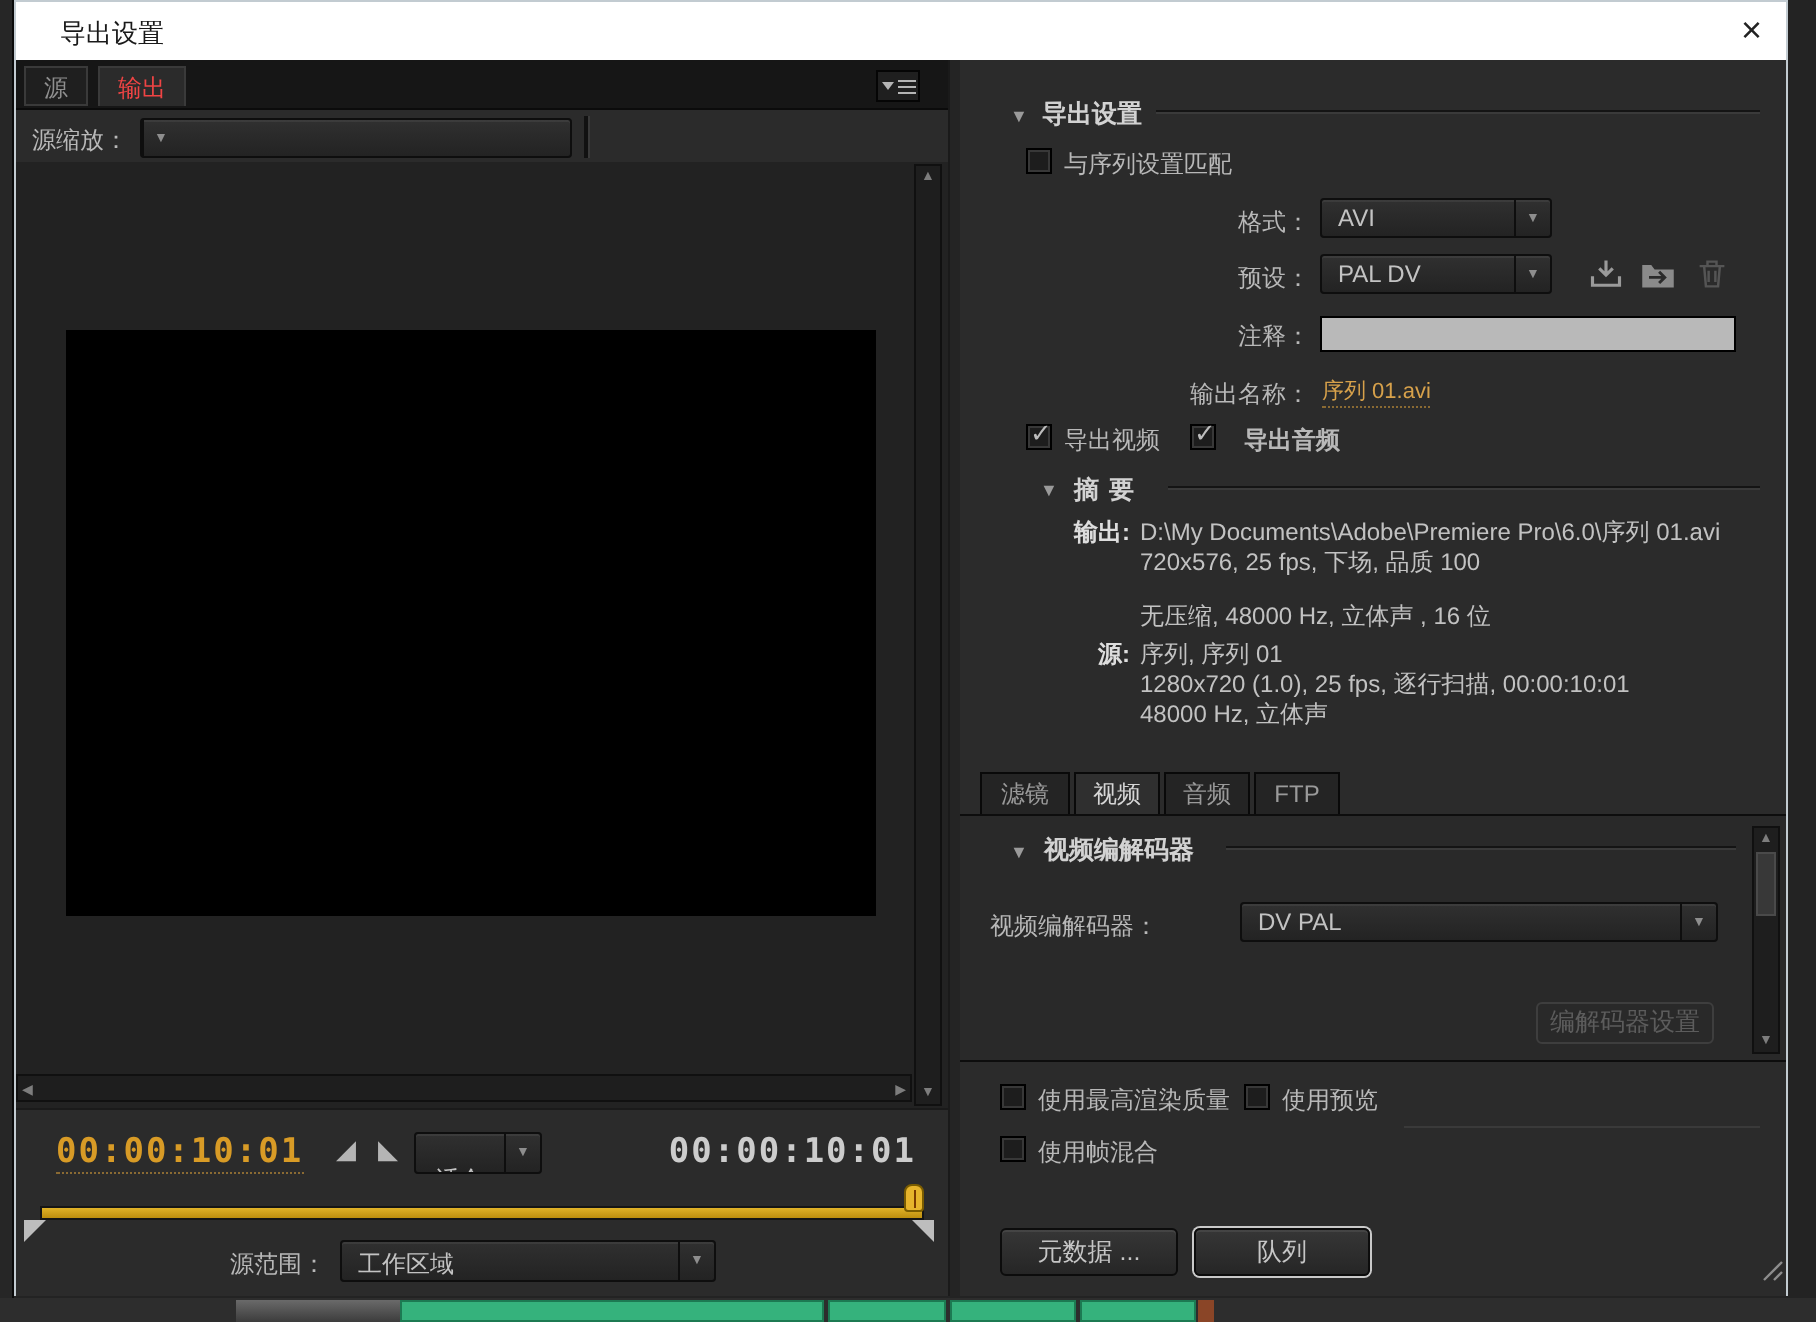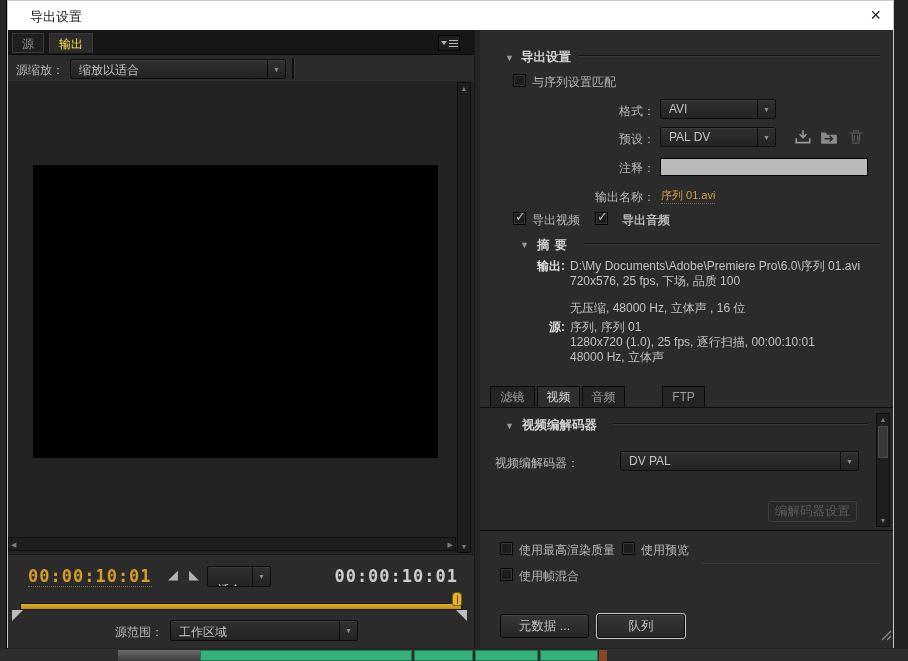--- a/index.html
+++ b/index.html
@@ -18,40 +18,40 @@
   
   .dialog { position:absolute; left:7px; top:0; width:887px; height:648px; background:#2b2b2b; border:1px solid #c2cbd1; }
   .titlebar { position:absolute; left:0; top:0; width:100%; height:29px; background:#ffffff; color:#1a1a1a; }
   .titlebar .title { position:absolute; left:22px; top:7px; font-size:13px; }
   .close-btn { position:absolute; right:12px; top:3px; font-size:18px; color:#222; cursor:default; line-height:22px; }
   .dlg-body { position:absolute; left:0; top:29px; width:885px; height:618px; background:#2b2b2b; }
   .pane-divider { position:absolute; left:466px; top:0; width:6px; height:618px; background:#242424; border-left:1px solid #1a1a1a; }
 
   
   .lbl { color:#b8b8b8; font-size:12px; white-space:nowrap; }
-  .dim { color:#5c5c5c;margin-left:35px; }
+  .dim { color:#5c5c5c; }
   .dd { position:absolute; display:flex; align-items:stretch; background:linear-gradient(#303030,#232323); border:1px solid #0e0e0e; border-radius:2px; box-shadow:inset 0 1px 0 rgba(255,255,255,.06); }
   .dd-txt { flex:1; color:#c3c3c3; font-size:12px; padding:2px 8px 0 8px; overflow:hidden; white-space:nowrap; }
   .dd-arr { width:18px; border-left:1px solid #0e0e0e; color:#8e8e8e; font-size:7px; display:flex; align-items:center; justify-content:center; }
   .cb { position:absolute; width:13px; height:13px; background:#1d1d1d; border:1px solid #000; box-shadow:inset 0 0 0 1px #383838; }
   .cb-check { position:absolute; left:1px; top:-4px; color:#bdbdbd; font-size:13px; font-weight:bold; }
   .sec-arrow { position:absolute; color:#9a9a9a; font-size:9px; }
   .sec-title { position:absolute; color:#d2d2d2; font-size:12.5px; font-weight:bold; }
   .sec-line { position:absolute; height:2px; border-top:1px solid #141414; border-bottom:1px solid #3a3a3a; }
   .btn { position:absolute; background:linear-gradient(#363636,#262626); border:1px solid #0c0c0c; border-radius:3px; color:#c6c6c6; font-size:12.5px; text-align:center; box-shadow:inset 0 1px 0 rgba(255,255,255,.08); }
   .btn.default { box-shadow:0 0 0 1px #c9c9c9, inset 0 1px 0 rgba(255,255,255,.08); }
   .btn.disabled { background:none; border:1px solid #3e3e3e; color:#5c5c5c; box-shadow:none; }
   .scroll-arrow { color:#7d7d7d; font-size:7px; text-align:center; }
 
   
   .left-pane { position:absolute; left:0; top:0; width:466px; height:618px; }
   .src-tabbar { position:absolute; left:0; top:0; width:466px; height:25px; background:#161616; border-bottom:1px solid #0b0b0b; }
   .src-tab { position:absolute; top:3px; height:20px; font-size:12px; text-align:center; line-height:20px; padding:0 9px; }
   .src-tab.inactive { left:4px; background:#1f1f1f; border:1px solid #3a3a3a; color:#8f8f8f; }
-  .src-tab.active { left:41px; background:#2b2b2b; border:1px solid #3a3a3a; border-bottom:none; color:#fde047; }
+  .src-tab.active { left:41px; background:#2b2b2b; border:1px solid #3a3a3a; border-bottom:none; color:#ef4444; }
   .panel-menu { position:absolute; right:14px; top:5px; width:22px; height:16px; background:#1f1f1f; border:1px solid #050505; display:flex; align-items:center; justify-content:center; gap:2px; }
   .pm-tri { width:0; height:0; border-top:4px solid #b5b5b5; border-left:3px solid transparent; border-right:3px solid transparent; }
   .pm-lines { width:9px; height:7px; background:repeating-linear-gradient(#b5b5b5 0 1px, transparent 1px 3px); }
   .scale-row { position:absolute; left:0; top:26px; width:466px; height:25px; background:#2b2b2b; }
   .scale-label { position:absolute; left:8px; top:6px; }
   .vsep { position:absolute; left:284px; top:2px; width:2px; height:21px; background:#111; box-shadow:1px 0 0 #3a3a3a; }
   .preview { position:absolute; left:0; top:51px; width:466px; height:474px; background:#222222; border-bottom:1px solid #1a1a1a; }
   .video-frame { position:absolute; left:25px; top:84px; width:405px; height:293px; background:#000; }
   .v-scroll { position:absolute; right:3px; top:1px; width:14px; height:471px; background:#1e1e1e; border:1px solid #101010; }
   .h-scroll { position:absolute; left:0; top:456px; width:448px; height:14px; background:#1e1e1e; border:1px solid #101010; }
@@ -115,21 +115,20 @@
           <div class="src-tab active">输出</div>
           <div class="panel-menu">
             <span class="pm-tri"></span>
             <span class="pm-lines"></span>
           </div>
         </div>
 
         <div class="scale-row">
           <span class="lbl scale-label">源缩放：</span>
           <div class="dd" style="left:62px;top:3px;width:216px;height:20px;">
-            <span class="dd-txt">缩放以适合</span>
             <span class="dd-arr">▼</span>
           </div>
           <div class="vsep"></div>
         </div>
 
         <div class="preview">
           <div class="video-frame"></div>
           <div class="v-scroll">
             <div class="scroll-arrow" style="position:absolute;top:2px;left:0;width:12px;">▲</div>
             <div class="scroll-arrow" style="position:absolute;bottom:2px;left:0;width:12px;">▼</div>

